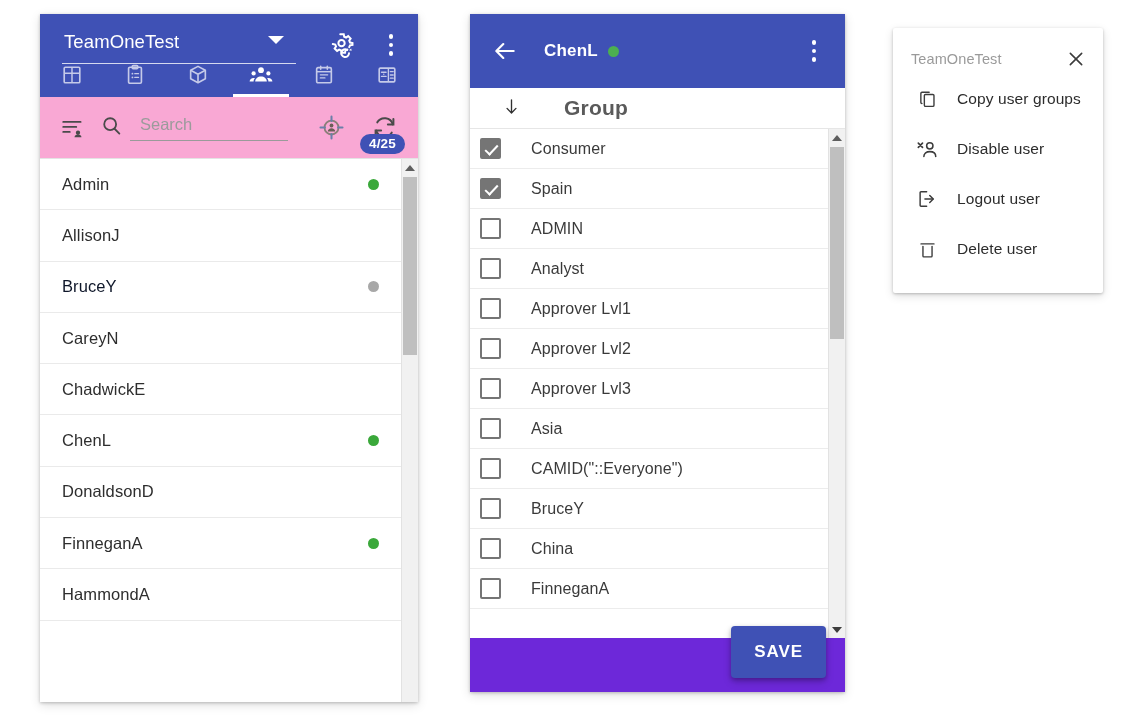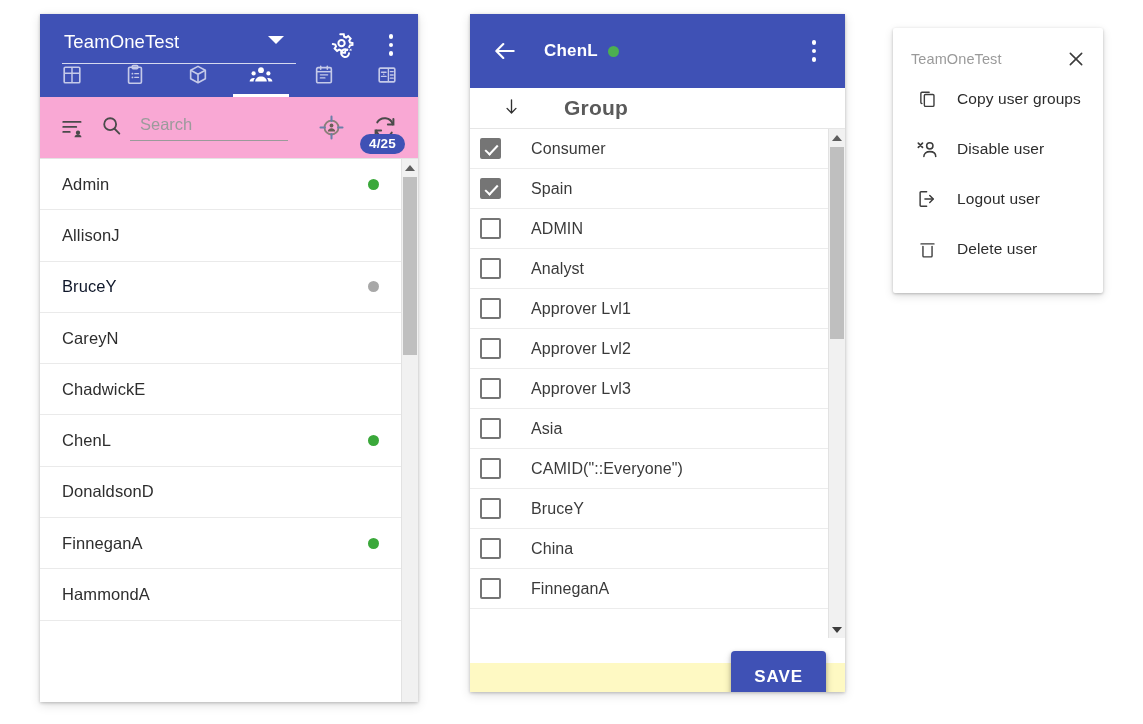--- a/index.html
+++ b/index.html
@@ -140,21 +140,21 @@
     width: 21px; height: 21px; border: 2px solid #757575; border-radius: 2px;
     background:#fff; position:relative; flex:none;
   }
   .cb.checked { background:#757575; border-color:#757575; }
   .cb.checked:after {
     content:""; position:absolute; left: 5.5px; top: 1.5px; width: 5px; height: 11px;
     border: solid #fff; border-width: 0 2.4px 2.4px 0; transform: rotate(43deg);
   }
   .grp-name { margin-left: 30px; font-size: 16px; color:#3a3a3a; letter-spacing:.1px; }
 
-  .mp-footer { height: 54px; position:relative; background:#fef9c3;margin-top:25px; }
+  .mp-footer { height: 54px; position:relative; background:#6d28d9; }
   .save-btn {
     position:absolute; right: 19px; top: -12px;
     background:#3f51b5; color:#fff; border:0; border-radius: 4px;
     font-family:"Liberation Sans", sans-serif; font-size: 17px; font-weight:700;
     letter-spacing: .9px; padding: 16px 23px; cursor:pointer;
     box-shadow: 0 2px 4px rgba(0,0,0,.25), 0 4px 9px rgba(0,0,0,.16);
   }
 
   
   #right-menu {

